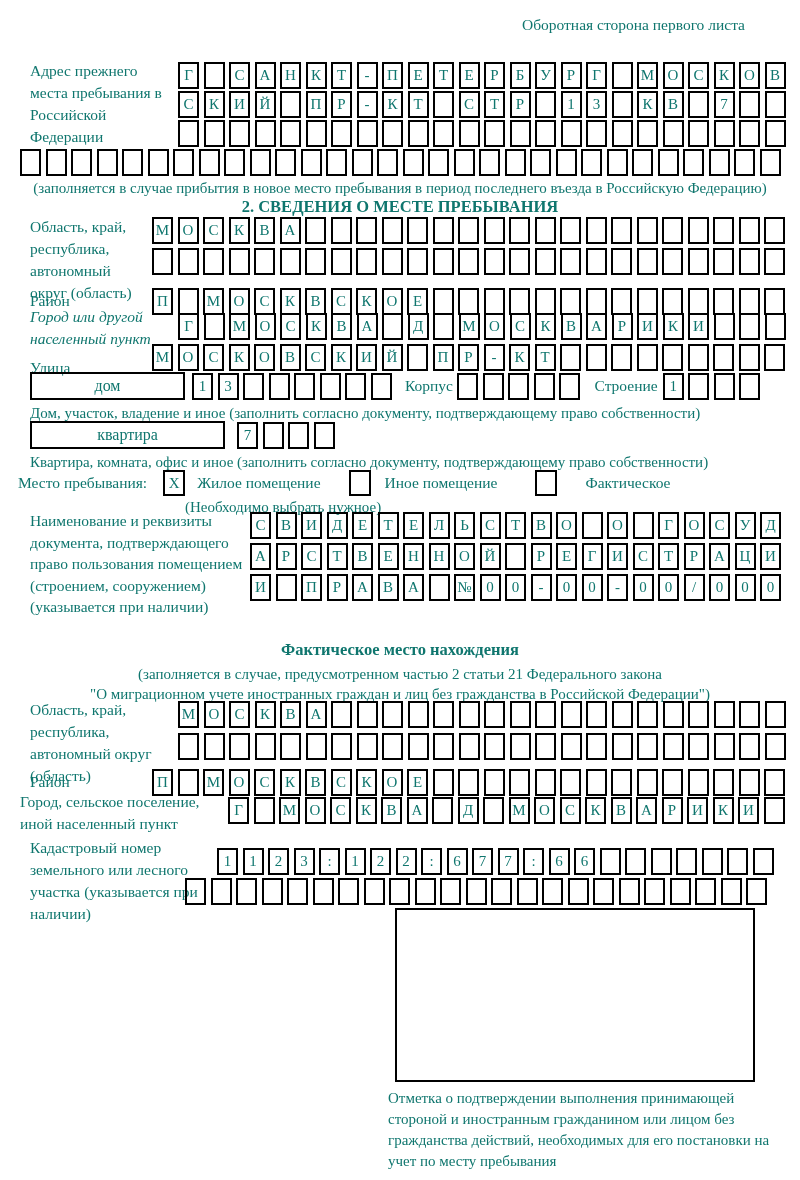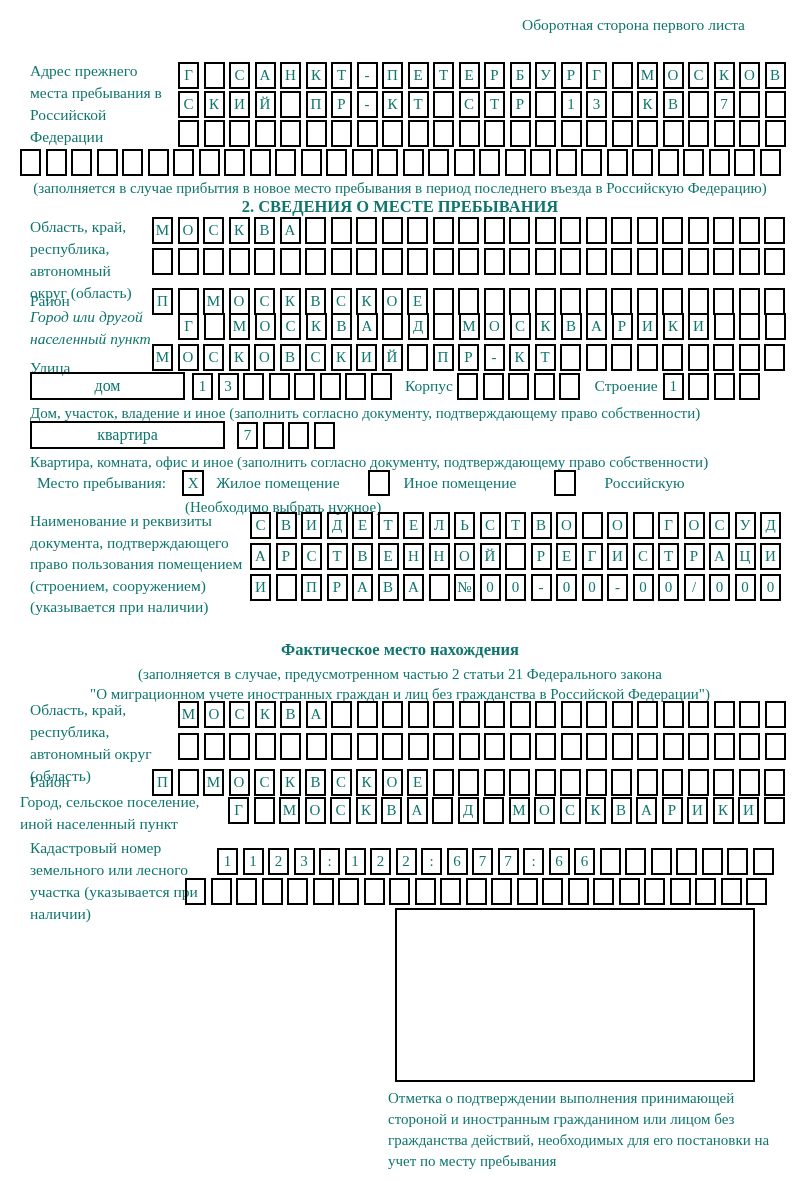--- a/index.html
+++ b/index.html
@@ -321,28 +321,28 @@
     <div class="fieldbox" style="width:195px;">квартира</div>
     <div class="cells-inline" style="margin-left:12px;">
         <div class="cell">7</div>
         <div class="cell"></div>
         <div class="cell"></div>
         <div class="cell"></div>
       </div>
   </div>
   <div class="note" style="left:30px;top:452px;">Квартира, комната, офис и иное (заполнить согласно документу, подтверждающему право собственности)</div>
 
-  <div class="rowflex" style="left:37px;top:470px;">
+  <div class="rowflex" style="left:18px;top:470px;">
     <span>Место пребывания:</span>
     <div class="checkbox" style="margin-left:16px;">Х</div>
     <span style="margin-left:12px;">Жилое помещение</span>
     <div class="checkbox" style="margin-left:28px;"></div>
     <span style="margin-left:14px;">Иное помещение</span>
     <div class="checkbox" style="margin-left:38px;"></div>
-    <span style="margin-left:28px;">Российскую</span>
+    <span style="margin-left:28px;">Фактическое</span>
   </div>
   <div class="note" style="left:185px;top:497px;">(Необходимо выбрать нужное)</div>
 
   <div class="lbl" style="left:30px;top:510px;width:218px;line-height:21.5px;">Наименование и реквизиты документа, подтверждающего право пользования помещением (строением, сооружением) (указывается при наличии)</div>
   <div class="cellrow" style="left:250px;top:512px;">
       <div class="cell">С</div>
       <div class="cell">В</div>
       <div class="cell">И</div>
       <div class="cell">Д</div>
       <div class="cell">Е</div>

